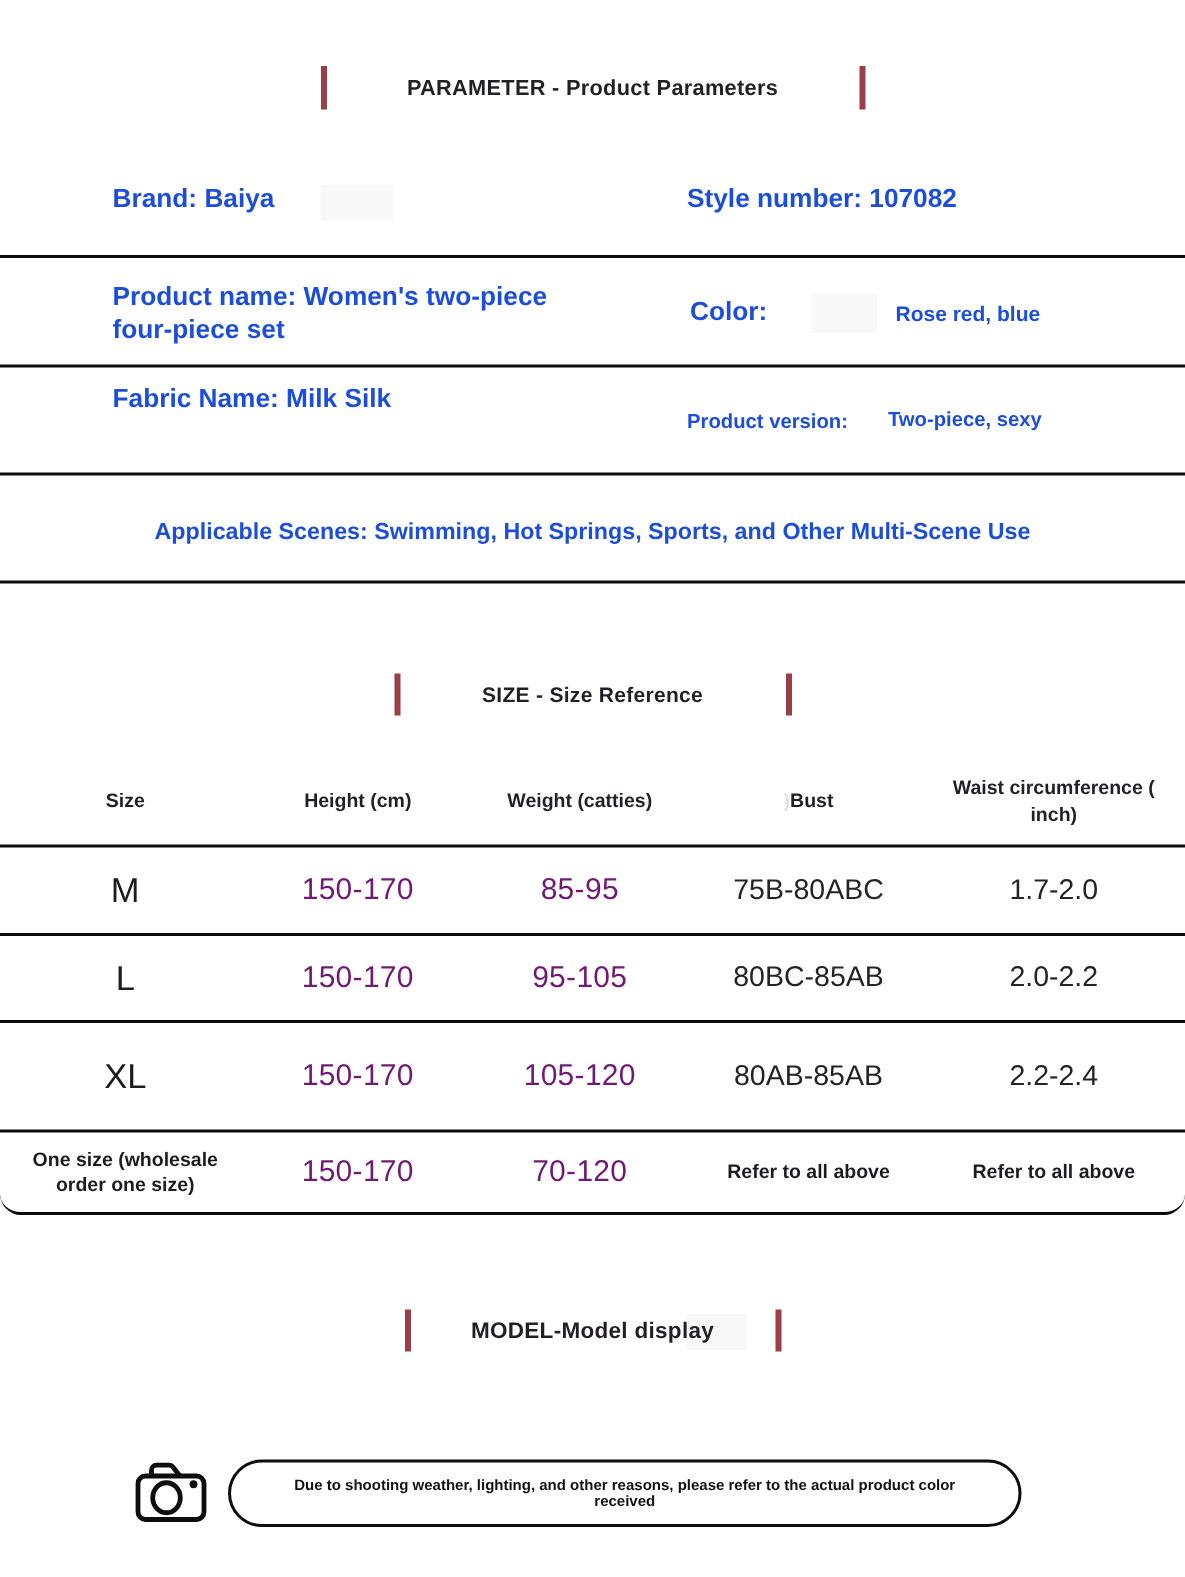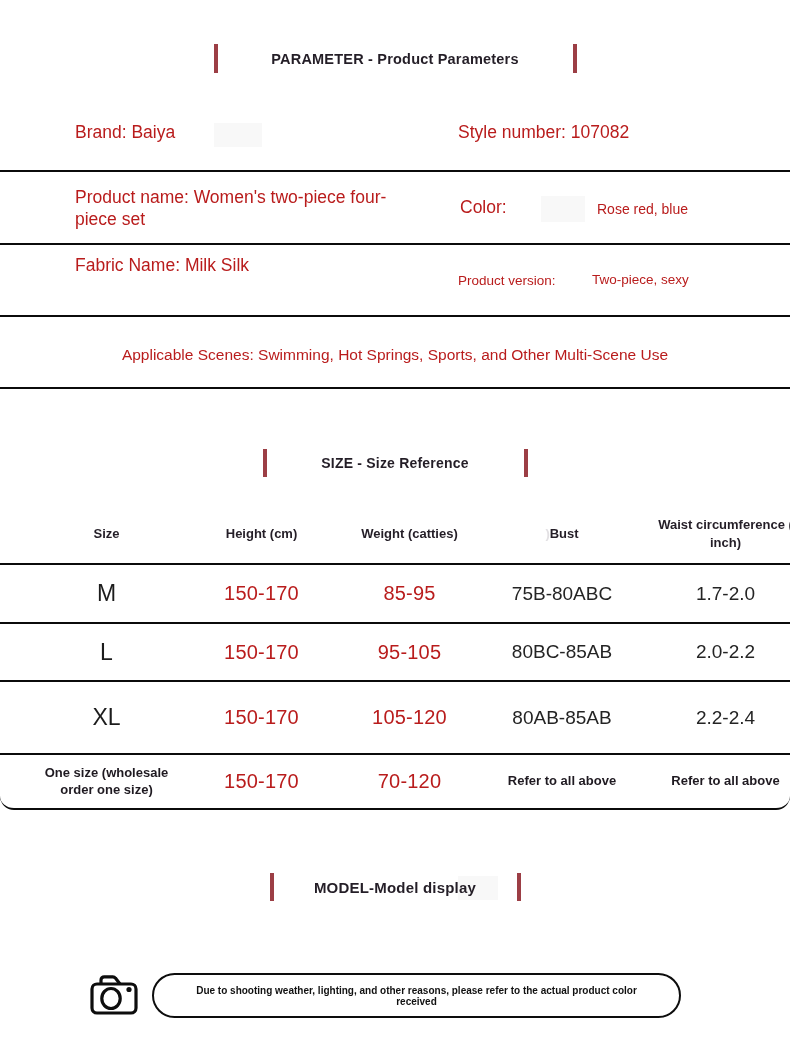--- a/index.html
+++ b/index.html
@@ -27,51 +27,51 @@
   #size-header .sec-title { font-size:14px; width:257px; }
 
   #model-header { top:873px; }
   #model-header .red-bar { height:28px; }
   #model-header .sec-title { font-size:15px; width:243px; }
 
   
   .rule { position:absolute; left:0; width:790px; height:2px; background:#0b0b0b; }
 
   
-  .p-item { position:absolute; font-weight:400; color:#b91c1c; }
+  .p-item { position:absolute; font-weight:700; color:#1d4ed8; }
   .fs17 { font-size:17.5px; line-height:1.26; }
   .fs14 { font-size:14px; }
   .fs13 { font-size:13.5px; }
 
   #brand        { left:75px;  top:121px; }
   #style-number { left:458px; top:121px; }
   #product-name { left:75px;  top:186px; width:330px; }
   #color-label  { left:460px; top:196px; }
   #color-value  { left:597px; top:201px; }
   #fabric-name  { left:75px;  top:254px; }
   #version-label{ left:458px; top:273px; }
   #version-value{ left:592px; top:272px; }
   #scenes       { left:0; top:346px; width:790px; text-align:center; font-size:15.5px; }
 
   
   .ghost-box { position:absolute; background:#f8f8f8; }
   .ghost-text { color:#e2e0e3; font-weight:700; }
 
   
   #size-table { position:absolute; left:0; top:505px; width:790px; }
-  .t-row { display:grid; grid-template-columns:167px 143px 153px 152px 175px; align-items:center;padding-left:23px; }
+  .t-row { display:grid; grid-template-columns:167px 143px 153px 152px 175px; align-items:center; }
   .t-head { height:60px; border-bottom:2.5px solid #0b0b0b; }
   .t-body-1 { height:59px; border-bottom:2px solid #0b0b0b; }
   .t-body-2 { height:58px; border-bottom:2px solid #0b0b0b; }
   .t-body-3 { height:73px; border-bottom:2px solid #0b0b0b; }
   .t-body-4 { height:55px; border-bottom:2px solid #0b0b0b;border-radius:14px; }
   .cell { text-align:center; padding:0 6px; }
   .th { font-weight:700; font-size:13px; color:#241e27; line-height:1.35; }
   .size-letter { font-size:23px; font-weight:400; color:#1c1c1c; }
-  .num { font-size:20px; font-weight:400; color:#b91c1c; letter-spacing:0.2px;text-align:center; }
+  .num { font-size:20px; font-weight:400; color:#701a75; letter-spacing:0.2px;text-align:center; }
   .num-sm { font-size:19px; font-weight:400; color:#242424; }
   .bold-sm { font-weight:700; font-size:13px; color:#1f1a21; line-height:1.3; }
 
   
   #camera-wrap { position:absolute; left:88px; top:971px; width:52px; height:48px; }
   #footer-pill {
     position:absolute; left:152px; top:973px; width:529px; height:45px;
     border:2.5px solid #0d0d0d; border-radius:23px;
     display:flex; align-items:center; justify-content:center;
   }

